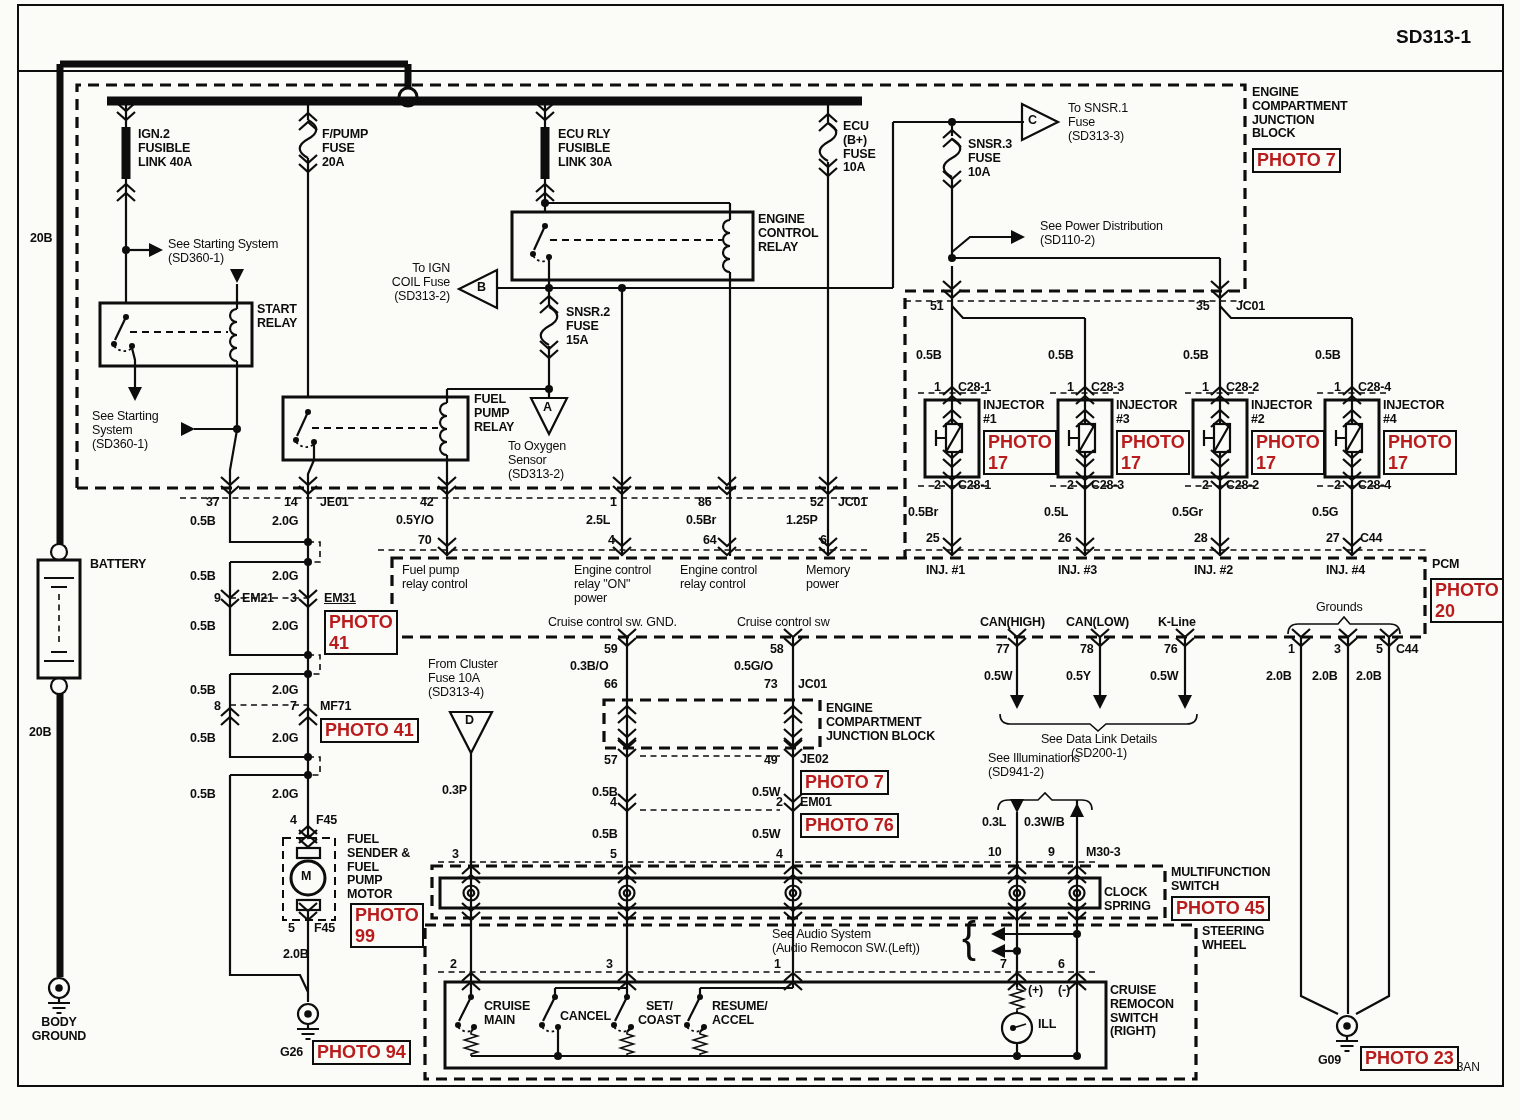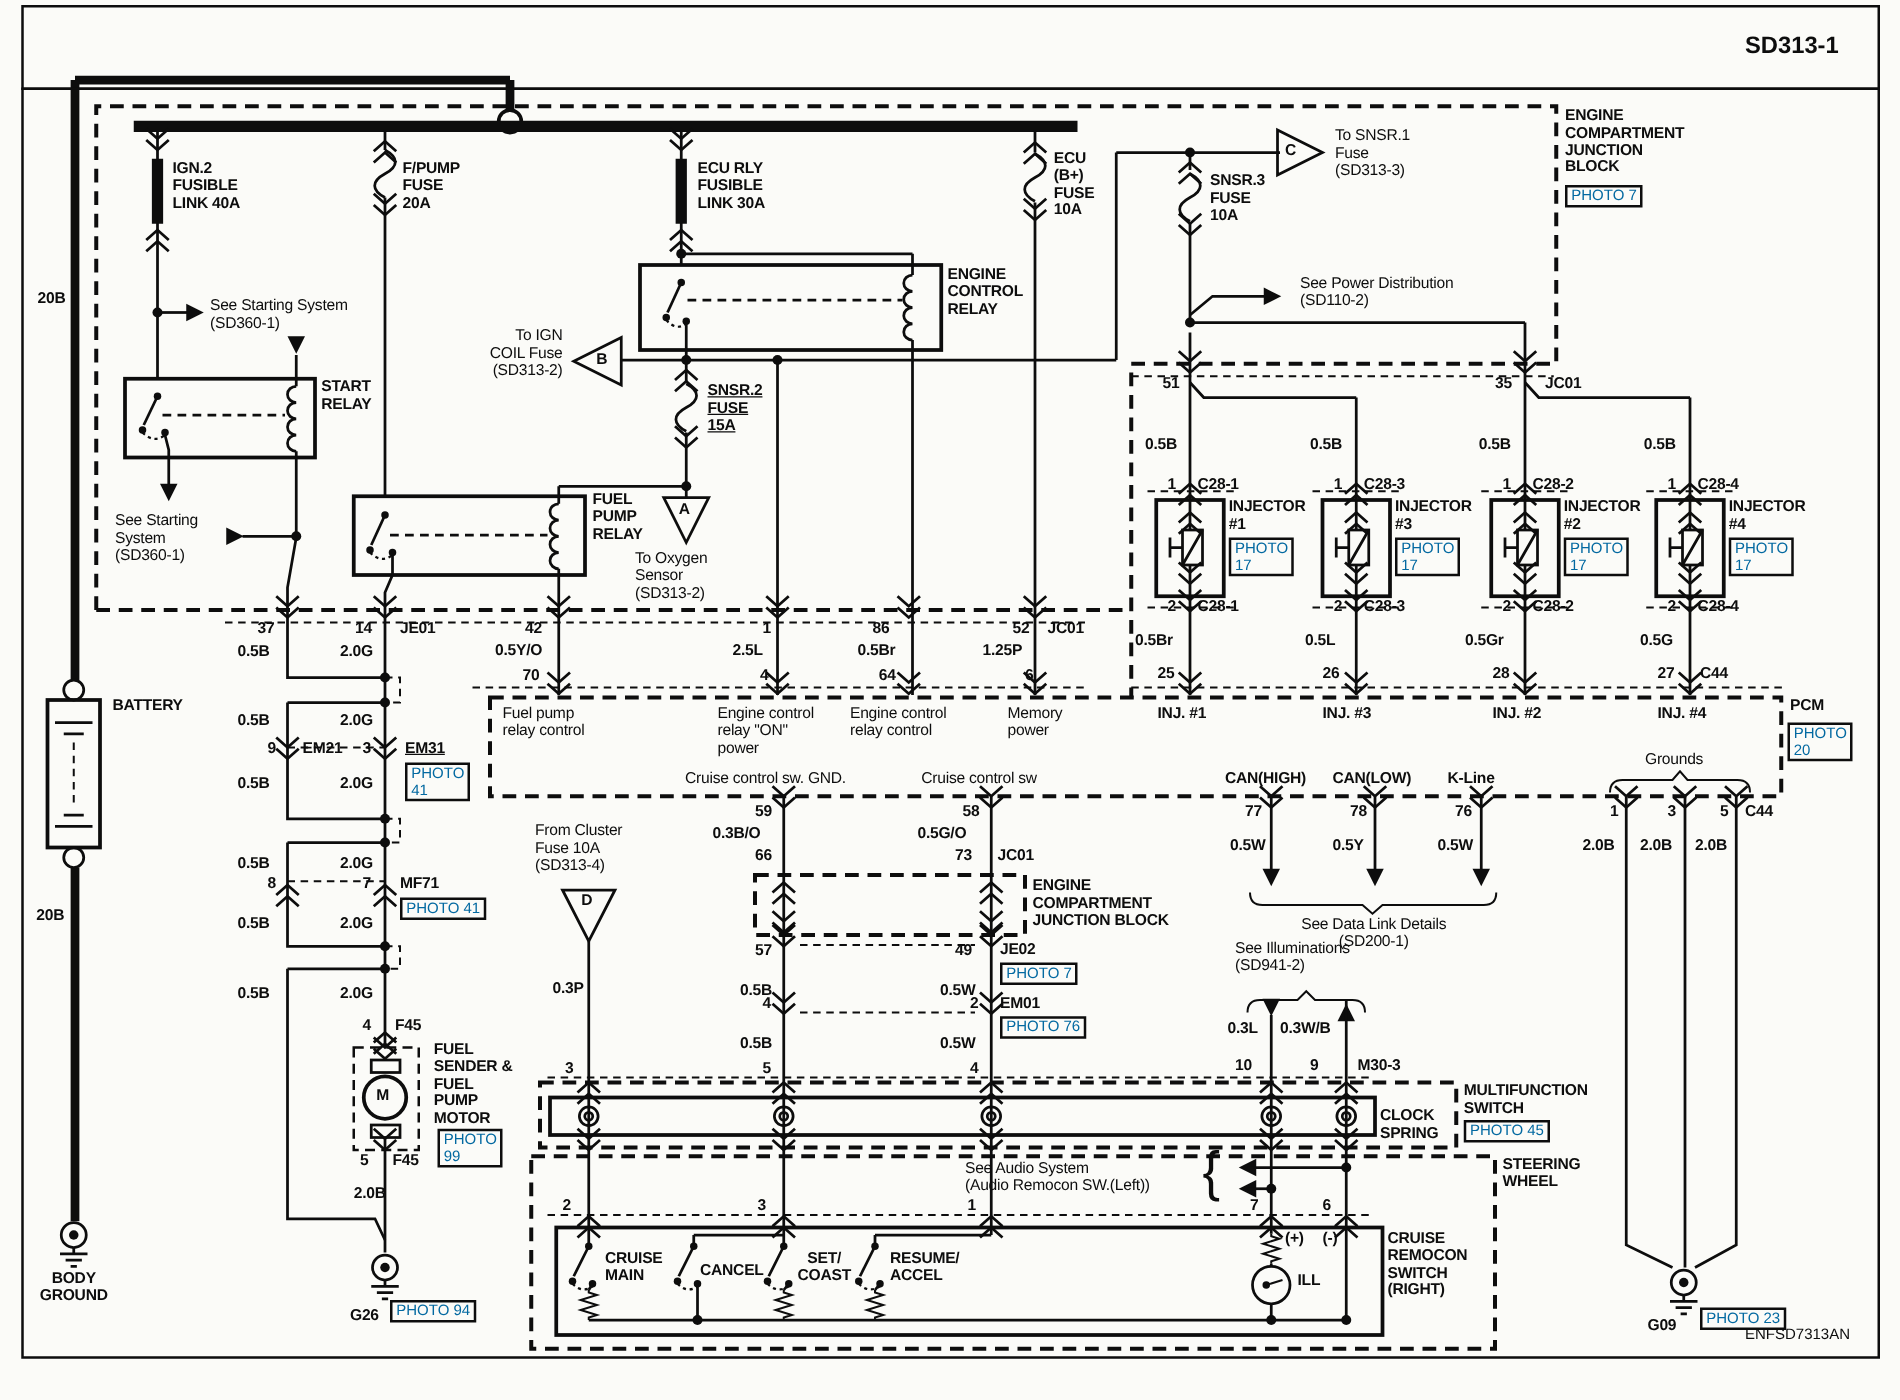--- a/index.html
+++ b/index.html
@@ -1,21 +1,21 @@
 <!DOCTYPE html>
 <html><head>
 <meta charset="utf-8">
 <style>
   html,body{margin:0;padding:0;background:#e8e8e4;font-family:"Liberation Sans",sans-serif;}
   #page{position:relative;width:1520px;height:1120px;background:#fbfbf8;color:#0d0d0d;overflow:hidden;}
   .t{position:absolute;white-space:pre-line;font-weight:700;font-size:12.5px;line-height:1.1;letter-spacing:-.2px;color:#0d0d0d;}
   .n{font-weight:400;}
   .ctr{text-align:center;}
   .rt{text-align:right;}
-  .photo{position:absolute;border:2.2px solid #0d0d0d;padding:0 3px;font-weight:400;font-size:12px;line-height:1.14;white-space:pre-line;background:#fbfbf8;color:#0369a1;}
+  .photo{position:absolute;border:2.2px solid #0d0d0d;padding:0 3px;font-weight:700;font-size:18px;line-height:1.14;white-space:pre-line;background:#fbfbf8;color:#b91c1c;}
   .frame{position:absolute;border:2.5px solid #0d0d0d;}
   .title{position:absolute;font-weight:700;font-size:24px;letter-spacing:-.5px;}
   .code{position:absolute;font-weight:700;font-size:19px;}
   .doc{position:absolute;font-weight:400;font-size:12px;}
   .brc{position:absolute;font-weight:400;font-size:42px;transform:scaleY(1.05);line-height:1;}
   svg{position:absolute;left:0;top:0;}
   .w{stroke:#0d0d0d;stroke-width:2.2;fill:none;}
   .w1{stroke:#0d0d0d;stroke-width:1.6;fill:none;}
   .w3{stroke:#0d0d0d;stroke-width:3;fill:none;}
   .hv{stroke:#0d0d0d;stroke-width:7;fill:none;}
@@ -401,21 +401,21 @@
 <div class="t" style="left:558px;top:128px;">ECU RLY
 FUSIBLE
 LINK 30A</div>
 <div class="t" style="left:843px;top:120px;">ECU
 (B+)
 FUSE
 10A</div>
 <div class="t" style="left:968px;top:138px;">SNSR.3
 FUSE
 10A</div>
-<div class="t" style="left:566px;top:306px;text-decoration:underline;">SNSR.2
+<div class="t" style="left:566px;top:306px;">SNSR.2
 FUSE
 15A</div>
 
 <div class="t n" style="left:168px;top:238px;">See Starting System
 (SD360-1)</div>
 <div class="t n" style="left:92px;top:410px;">See Starting
 System
 (SD360-1)</div>
 <div class="t n rt" style="left:368px;top:262px;width:82px;">To IGN
 COIL Fuse

